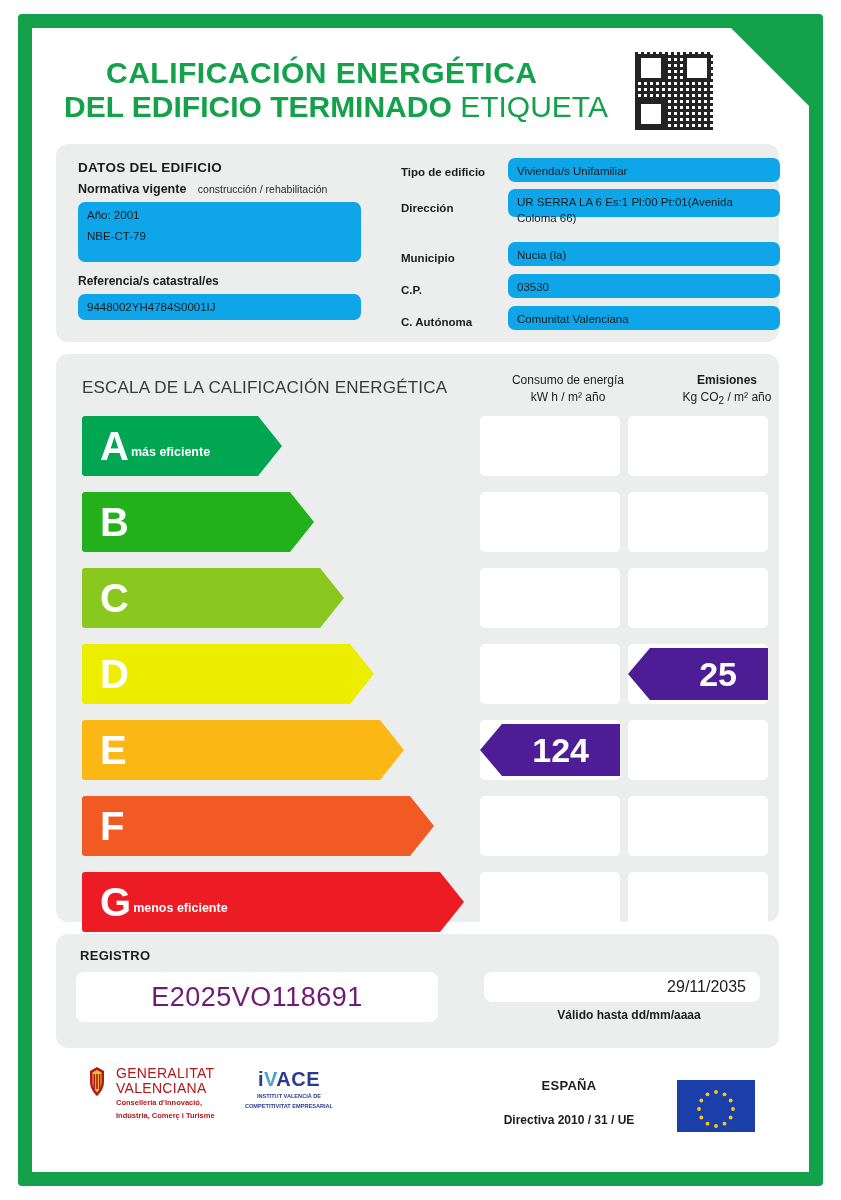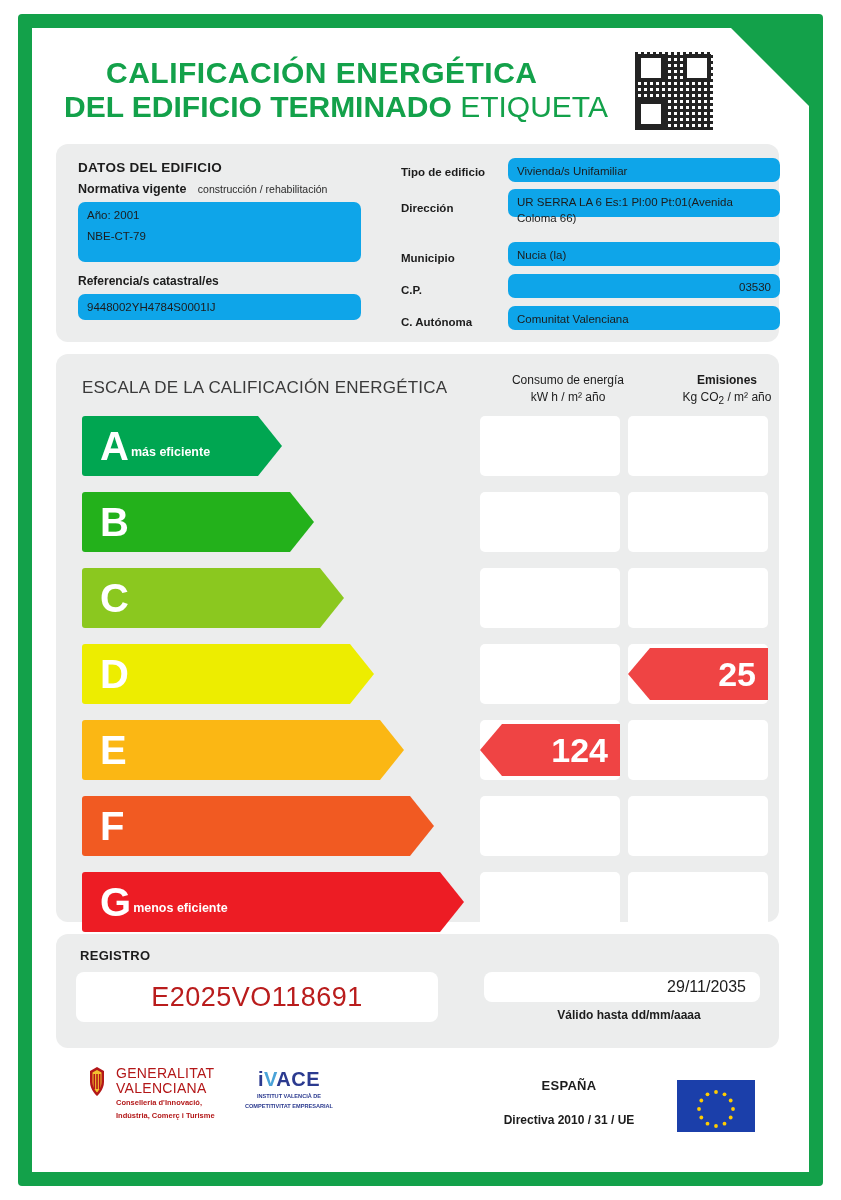--- a/index.html
+++ b/index.html
@@ -176,21 +176,21 @@
   }
   .lbl-tipo { left: 345px; top: 22px; }
   .lbl-dir  { left: 345px; top: 58px; }
   .lbl-mun  { left: 345px; top: 108px; }
   .lbl-cp   { left: 345px; top: 140px; }
   .lbl-ca   { left: 345px; top: 172px; }
 
   .box-tipo { left: 452px; top: 14px; width: 272px; height: 24px; }
   .box-dir  { left: 452px; top: 45px; width: 272px; height: 28px; }
   .box-mun  { left: 452px; top: 98px; width: 272px; height: 24px; }
-  .box-cp   { left: 452px; top: 130px; width: 272px; height: 24px; text-align: right; }
+  .box-cp   { left: 452px; top: 130px; width: 272px; height: 24px; }
   .box-ca   { left: 452px; top: 162px; width: 272px; height: 24px; }
 
   
   .panel-escala {
     left: 24px;
     top: 326px;
     width: 723px;
     height: 568px;
     padding: 0;
   }
@@ -259,28 +259,28 @@
     border-radius: 5px;
     box-sizing: border-box;
   }
   .cell-consumo { left: 398px; width: 140px; }
   .cell-emis    { left: 546px; width: 140px; }
 
   .value-flag {
     position: absolute;
     top: 4px;
     height: 52px;
-    background: #ef4444;
+    background: #4c1d95;
     color: #ffffff;
     font-size: 34px;
     font-weight: bold;
     display: flex;
     align-items: center;
     justify-content: flex-end;
-    padding-right: 12px;
+    padding-right: 31px;
     box-sizing: border-box;
     -webkit-clip-path: polygon(22px 0, 100% 0, 100% 100%, 22px 100%, 0 50%);
     clip-path: polygon(22px 0, 100% 0, 100% 100%, 22px 100%, 0 50%);
   }
   .flag-consumo { left: 398px; width: 140px; }
   .flag-emis    { left: 546px; width: 140px; }
 
   
   .panel-registro {
     left: 24px;
@@ -299,21 +299,21 @@
   .reg-code-box {
     position: absolute;
     left: 20px; top: 38px;
     width: 362px; height: 50px;
     background: #ffffff;
     border-radius: 8px;
     display: flex;
     align-items: center;
     justify-content: center;
     font-size: 27px;
-    color: #b91c1c;
+    color: #701a75;
     letter-spacing: 0.5px;
   }
   .reg-date-box {
     position: absolute;
     left: 428px; top: 38px;
     width: 276px; height: 30px;
     background: #ffffff;
     border-radius: 8px;
     display: flex;
     align-items: center;

